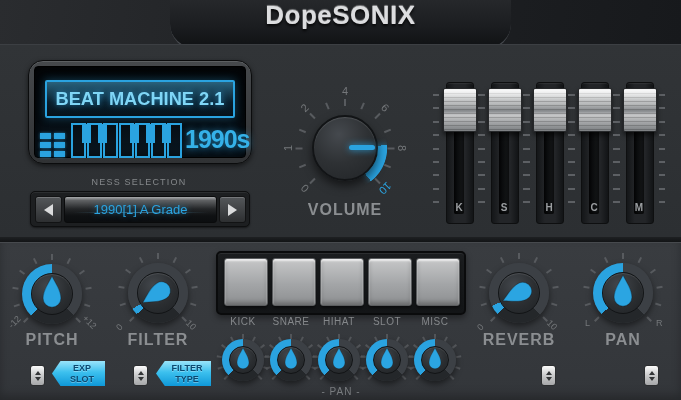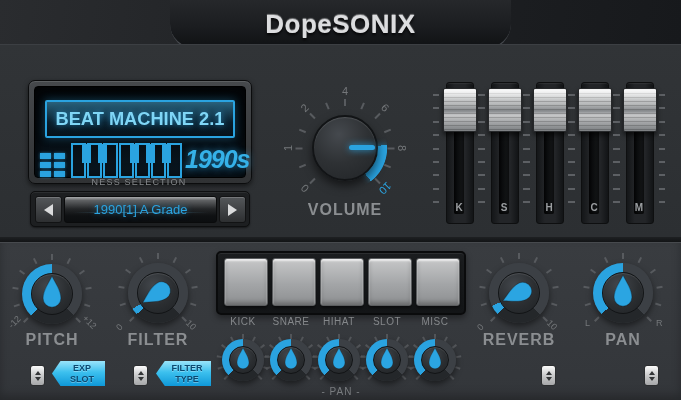--- a/index.html
+++ b/index.html
@@ -9,53 +9,53 @@
     background:#2e3134;
     -webkit-user-select:none;user-select:none;
   }
   
   .header{position:absolute;left:0;top:0;width:681px;height:44px;
     background:linear-gradient(100deg,#2a2c2f 0%,#202225 45%,#17191c 100%);
     border-bottom:1px solid #0e0f11;}
   .tongue{position:absolute;left:170px;top:0;width:341px;height:48px;
     background:linear-gradient(180deg,#26282b 0%,#1b1d20 55%,#0f1113 100%);
     border-radius:0 0 26px 26px;border-bottom:2px solid #45484d;
-    display:flex;align-items:center;justify-content:center;}
+    display:flex;align-items:flex-start;justify-content:center;}
   .title{font-size:26px;font-weight:bold;letter-spacing:.5px;color:#dcdddf;
     text-shadow:0 -1px 1px rgba(255,255,255,.45),0 2px 3px rgba(0,0,0,.85);}
   
   .top-section{position:absolute;left:0;top:44px;width:681px;height:193px;
     background:linear-gradient(180deg,#313437 0%,#2c2f32 100%);
     box-shadow:inset 0 1px 0 #3c3f43;}
   .divider{position:absolute;left:0;top:237px;width:681px;height:5px;
     background:linear-gradient(180deg,#1e2022,#121416);}
   .bottom-section{position:absolute;left:0;top:242px;width:681px;height:158px;
     background:linear-gradient(180deg,#393c40 0%,#33363a 100%);
     border-top:1px solid #474a4e;box-shadow:inset 0 -6px 10px rgba(0,0,0,.25);}
   
-  .lcd-frame{position:absolute;left:28px;top:80px;width:222px;height:102px;
+  .lcd-frame{position:absolute;left:28px;top:60px;width:222px;height:102px;
     background:linear-gradient(180deg,#46494c,#303234);border:1px solid #0b0c0d;
-    border-radius:7px;box-shadow:0 2px 5px rgba(0,0,0,.55),inset 0 1px 0 rgba(255,255,255,.12);}
+    border-radius:15px;box-shadow:0 2px 5px rgba(0,0,0,.55),inset 0 1px 0 rgba(255,255,255,.12);}
   .lcd-screen{position:absolute;left:5px;top:5px;width:210px;height:90px;
     background:linear-gradient(180deg,#04070a 0%,#060d13 60%,#0a1822 100%);
     border-radius:4px;border:1px solid #000;box-shadow:inset 0 0 12px rgba(0,0,0,.9);}
   .lcd-logo-box{position:absolute;left:10px;top:13px;width:186px;height:34px;
     border:2px solid #2aa3e0;border-radius:2px;
     background:linear-gradient(180deg,rgba(70,170,215,.55),rgba(25,90,130,.25) 60%,rgba(10,40,60,.2));
     display:flex;align-items:center;justify-content:center;
     box-shadow:0 0 8px rgba(42,163,224,.35);}
   .lcd-logo-text{font-size:19px;font-weight:bold;letter-spacing:0px;color:#7fd6f6;
     text-shadow:0 0 6px rgba(42,163,224,.8);white-space:nowrap;transform:scaleX(.96);}
   .pattern-icon{position:absolute;left:5px;top:66px;width:26px;height:26px;
     display:grid;grid-template-columns:11px 11px;grid-auto-rows:6px;gap:3px 3px;}
   .pattern-icon i{background:#2aa3e0;box-shadow:0 0 3px rgba(42,163,224,.7);}
   .kb-icon{position:absolute;left:36px;top:56px;}
   .lcd-era{position:absolute;left:150px;top:58px;width:58px;text-align:left;
     font-size:25px;font-weight:bold;color:#35b1e8;letter-spacing:-1px;
-    text-shadow:0 0 7px rgba(42,163,224,.7);font-style:italic;}
+    text-shadow:0 0 7px rgba(42,163,224,.7);}
   
   .patch-label{position:absolute;left:59px;top:177px;width:160px;text-align:center;
     font-size:9px;letter-spacing:1.2px;color:#85888b;}
   .selector{position:absolute;left:30px;top:191px;width:218px;height:34px;
     background:#1d1f21;border:1px solid #0e0f10;border-radius:5px;
     box-shadow:inset 0 1px 0 rgba(255,255,255,.07),0 1px 2px rgba(0,0,0,.5);}
   .sel-btn{position:absolute;top:4px;width:25px;height:25px;border-radius:3px;
     background:linear-gradient(180deg,#54575a,#2d2f31);border:1px solid #121314;
     box-shadow:inset 0 1px 0 rgba(255,255,255,.2);display:flex;align-items:center;justify-content:center;cursor:pointer;}
   .sel-btn.prev{left:4px;} .sel-btn.next{left:188px;}

